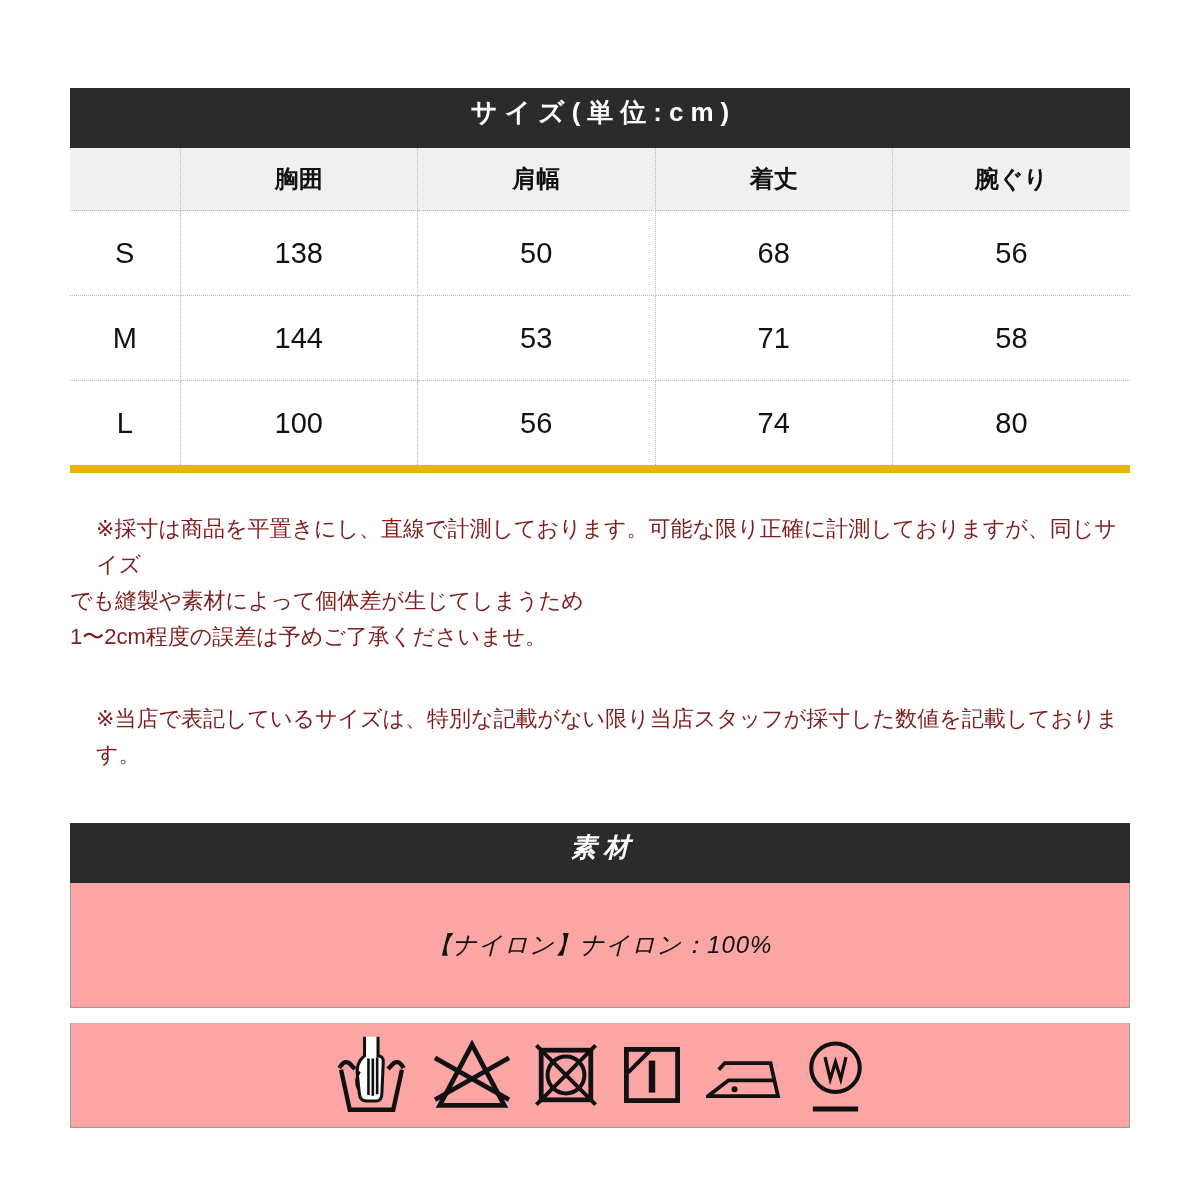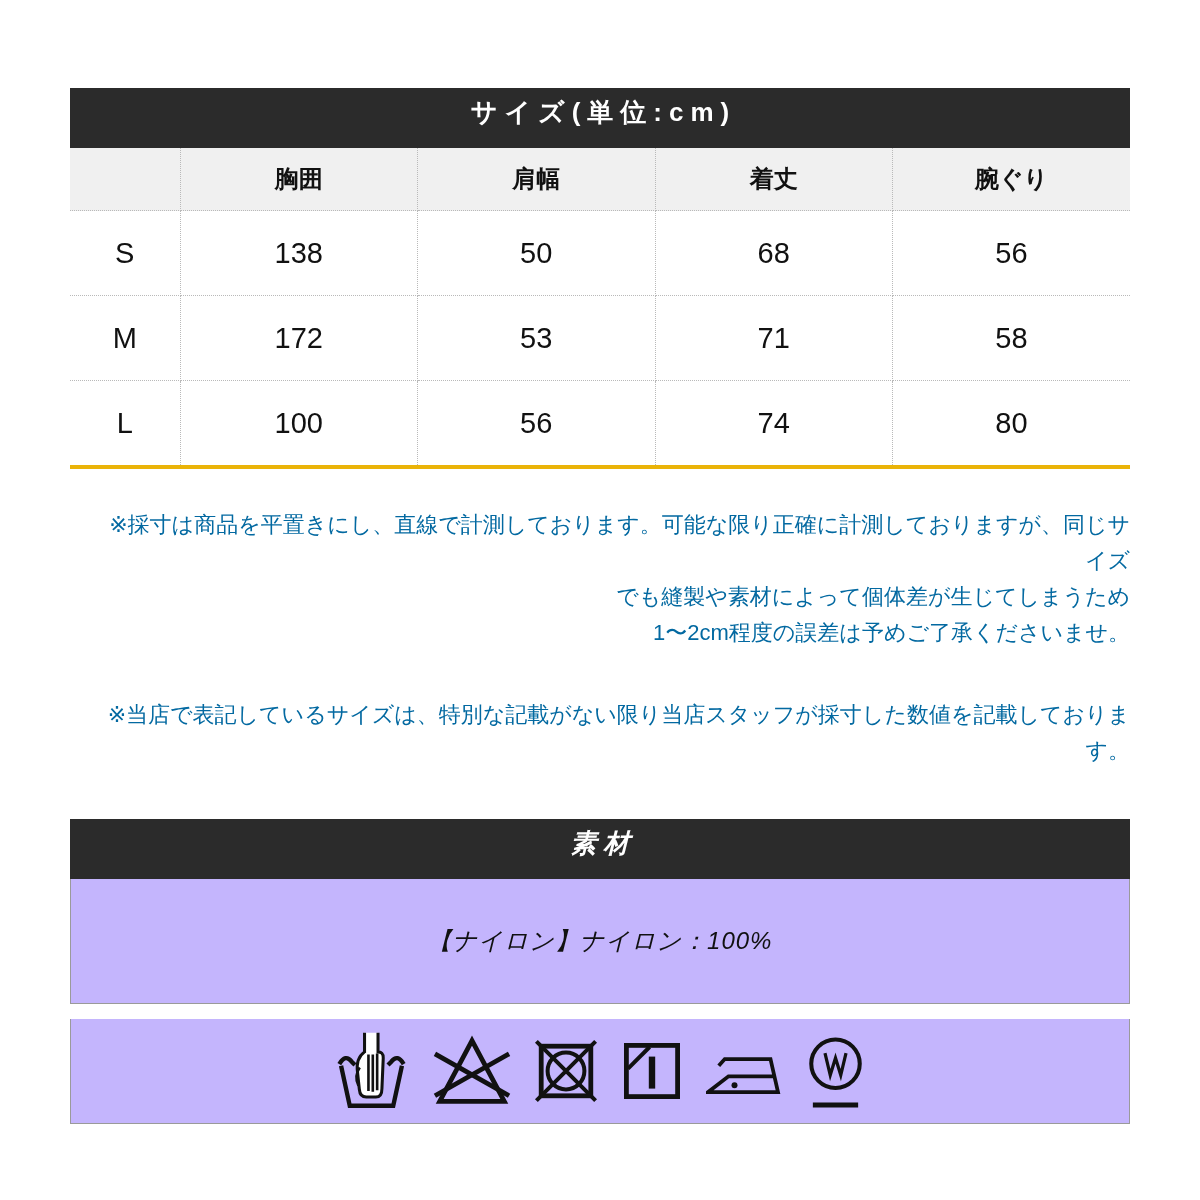--- a/index.html
+++ b/index.html
@@ -13,45 +13,45 @@
   
   .bar{
     height:60px;line-height:48px;background:#2b2b2b;color:#ffffff;
     text-align:center;font-weight:bold;font-size:26px;
     letter-spacing:7px;text-indent:7px;
   }
 
   
   .size-table{
     width:100%;border-collapse:collapse;table-layout:fixed;
-    border-bottom:4px solid #eab308;
+    border-bottom:8px solid #eab308;
   }
   .size-table col.c0{width:110px;}
   .size-table th,.size-table td{
     border:1px dotted #b9b9b9;text-align:center;vertical-align:middle;padding:0;
   }
   .size-table tr > *:first-child{border-left:none;}
   .size-table tr > *:last-child{border-right:none;}
   .size-table tr:first-child > *{border-top:none;}
   .size-table tr:last-child > *{border-bottom:none;}
   .colhead{height:62px;background:#f0f0f0;font-size:24px;font-weight:bold;}
   .rowlab{background:#f0f0f0;font-size:25px;font-weight:bold;}
   .val{height:84px;background:#ffffff;font-size:29px;font-weight:normal;}
 
   
-  .note{font-size:22px;line-height:36px;color:#0369a1;text-align:right;}
+  .note{font-size:22px;line-height:36px;color:#7f1d1d;}
   .note-block{margin-top:38px;}
   .staff-note{margin-top:46px;}
   .indent{padding-left:26px;}
 
   
   .material-section{margin-top:50px;font-style:italic;}
   .care-section{margin-top:15px;}
   .boxbody{
-    border:1px solid #9a9a9a;border-top:none;background:#c4b5fd;
+    border:1px solid #9a9a9a;border-top:none;background:#fca5a5;
     display:flex;align-items:center;justify-content:center;
   }
   .material-body{height:124px;font-size:24px;letter-spacing:1px;}
   .care-body{height:104px;gap:22px;}
   .care-body svg{display:block;stroke:#111;fill:none;}
 </style>
 </head>
 <body>
 
 <div class="page">
@@ -76,21 +76,21 @@
         </tr>
         <tr>
           <td class="rowlab val">S</td>
           <td class="val">138</td>
           <td class="val">50</td>
           <td class="val">68</td>
           <td class="val">56</td>
         </tr>
         <tr>
           <td class="rowlab val">M</td>
-          <td class="val">172</td>
+          <td class="val">144</td>
           <td class="val">53</td>
           <td class="val">71</td>
           <td class="val">58</td>
         </tr>
         <tr>
           <td class="rowlab val">L</td>
           <td class="val">100</td>
           <td class="val">56</td>
           <td class="val">74</td>
           <td class="val">80</td>

